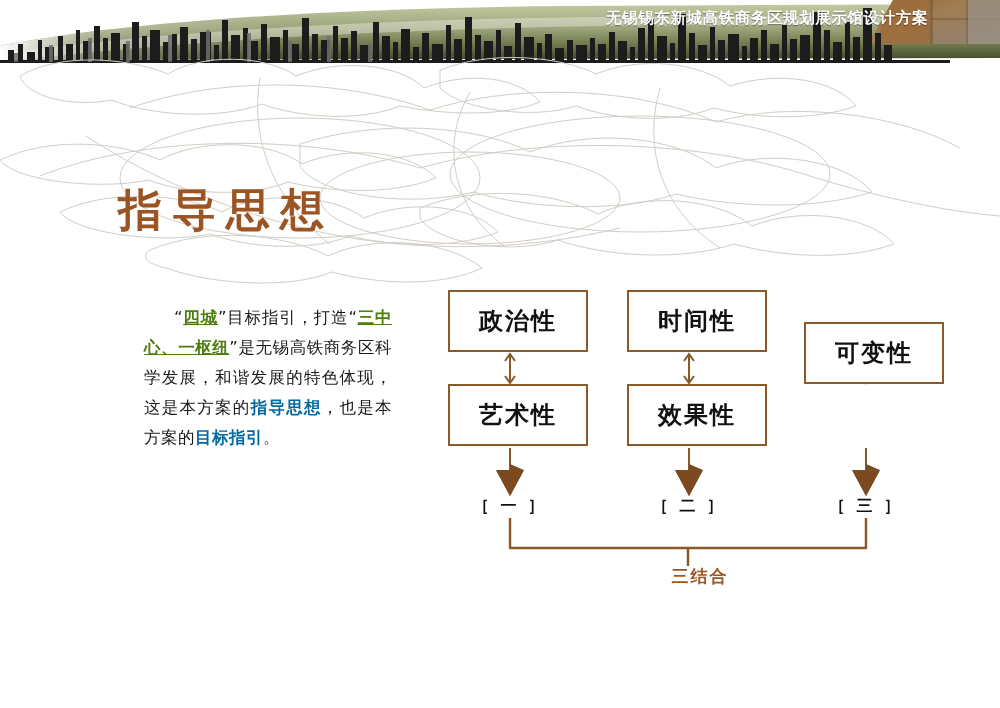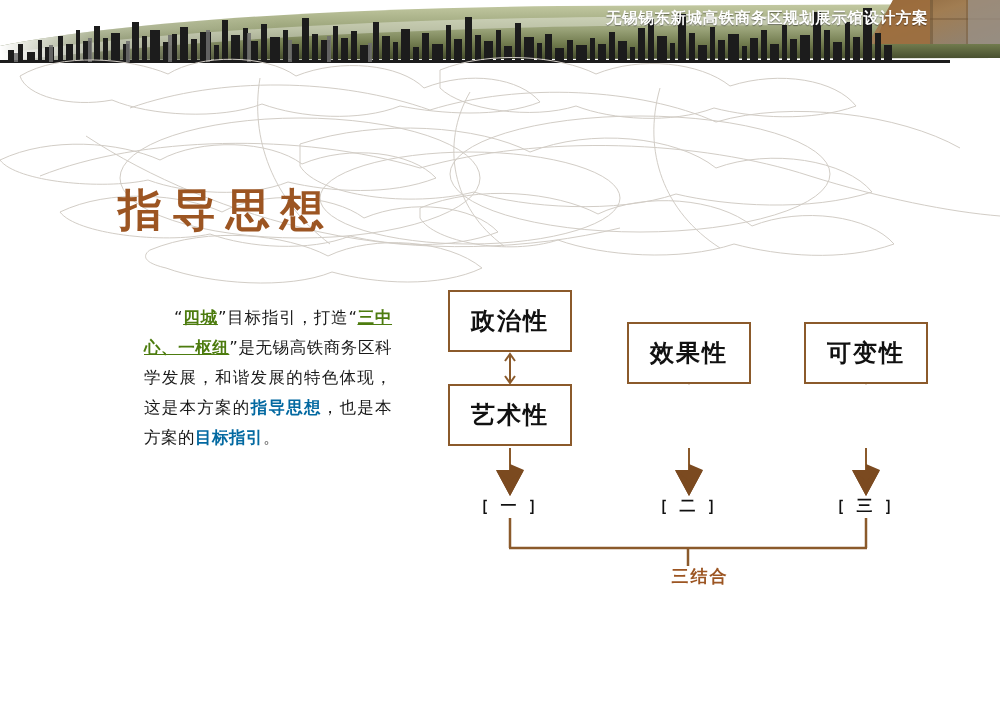--- a/index.html
+++ b/index.html
@@ -96,21 +96,21 @@
     position: absolute;
     top: 0;
     width: 124px;
   }
   .col-1 { left: 18px; }
   .col-2 { left: 197px; }
   .col-3 { left: 374px; }
 
   .node-box {
     position: relative;
-    width: 124px;
+    width: 140px;
     height: 62px;
     box-sizing: border-box;
     border: 2.5px solid #8b5a2b;
     background: #ffffff;
     display: flex;
     align-items: center;
     justify-content: center;
     font-size: 24px;
     font-weight: bold;
     color: #111111;
@@ -359,20 +359,21 @@
         <svg width="34" height="52" viewBox="0 0 34 52" style="margin-left:-16px" xmlns="http://www.w3.org/2000/svg">
           <line x1="17" y1="0" x2="17" y2="30" stroke="#8b5a2b" stroke-width="2"></line>
           <path d="M3,22 L17,22 L17,16 L31,22 L17,48 L3,22 Z" fill="#7b4a20"></path>
           <path d="M3,22 L17,48 L31,22 L17,33 Z" fill="#7b4a20"></path>
         </svg>
       </div>
       <div class="roman">［ 一 ］</div>
     </div>
 
     <div class="col col-2">
+      <div class="node-box">时间性</div>
       <div class="connector">
         <svg width="20" height="33" viewBox="0 0 20 33" style="margin-left:-9px" xmlns="http://www.w3.org/2000/svg">
           <line x1="10" y1="3" x2="10" y2="30" stroke="#8b5a2b" stroke-width="2"></line>
           <polyline points="5,9 10,2 15,9" fill="none" stroke="#8b5a2b" stroke-width="2"></polyline>
           <polyline points="5,24 10,31 15,24" fill="none" stroke="#8b5a2b" stroke-width="2"></polyline>
         </svg>
       </div>
       <div class="node-box lower">效果性</div>
       <div class="stem">
         <svg width="34" height="52" viewBox="0 0 34 52" style="margin-left:-16px" xmlns="http://www.w3.org/2000/svg">

